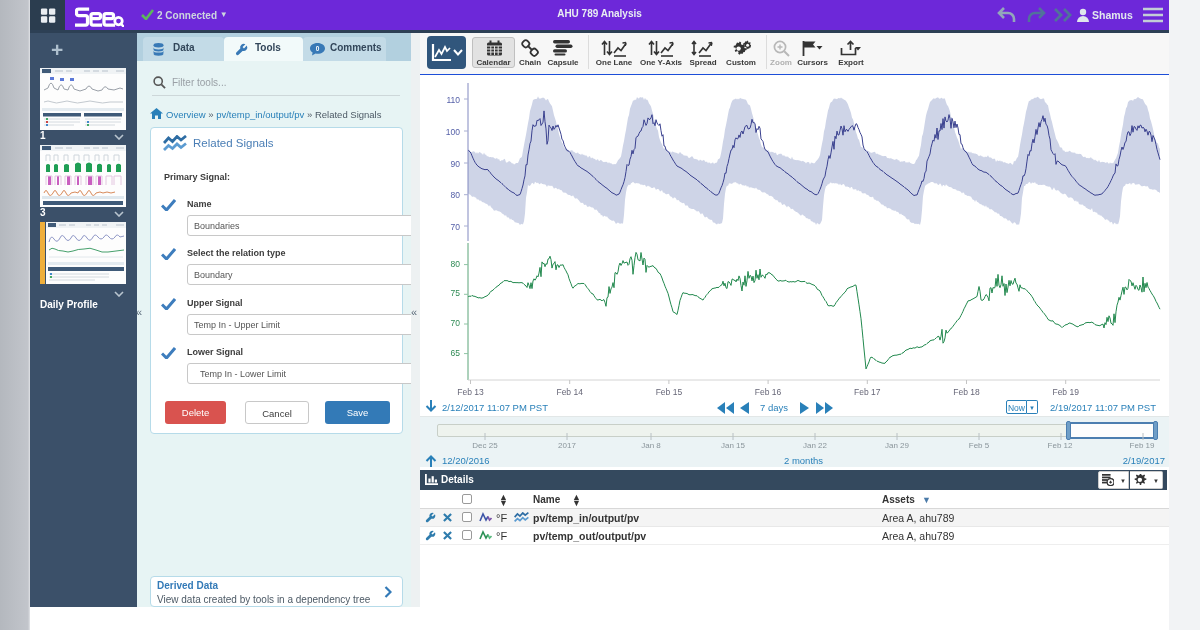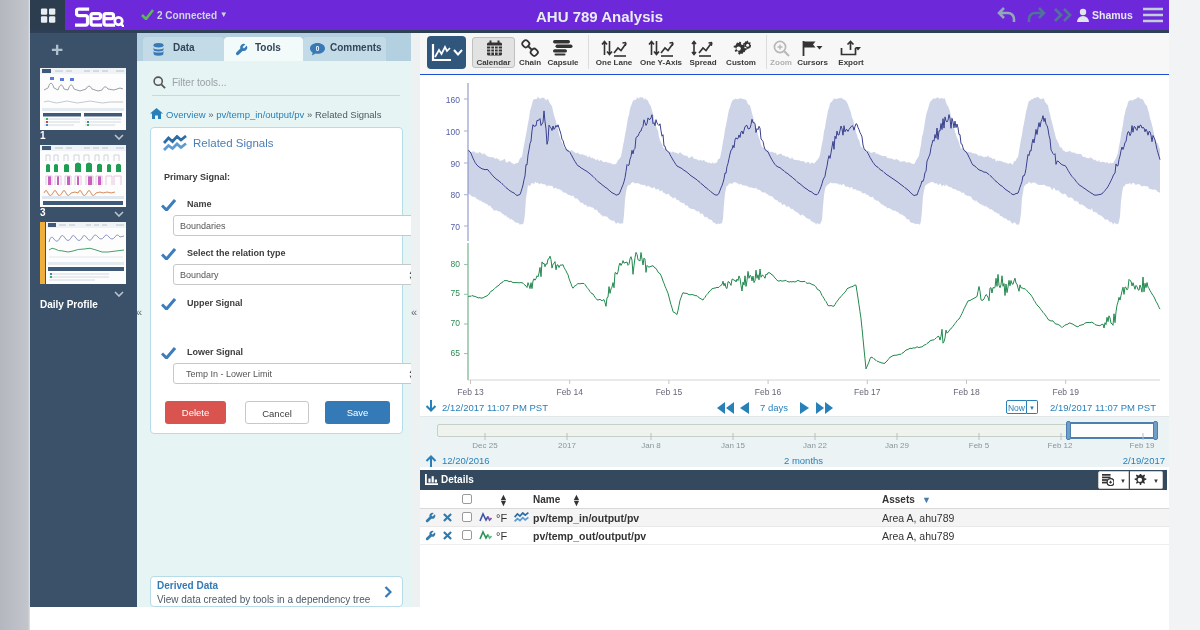--- a/index.html
+++ b/index.html
@@ -2,28 +2,28 @@
 <html><head><meta charset="utf-8">
 <style>
   * { margin:0; padding:0; box-sizing:border-box; }
   html,body { width:1200px; height:630px; overflow:hidden; }
   body { font-family:"Liberation Sans", sans-serif; background:linear-gradient(90deg,#b4b8be,#c2c5cb 28px,#f2f3f5 31px); position:relative; }
   #app { position:absolute; left:30px; top:0; width:1139px; height:630px; background:#fff; }
   #hdr { position:absolute; left:0; top:0; width:1139px; height:30px; background:#6d28d9; }
   #logobox { position:absolute; left:0; top:0; width:35px; height:30px; background:#2b3d4f; }
   #seeqword { position:absolute; left:45px; top:7px; }
   #conn { position:absolute; left:127px; top:10px; font-size:10px; font-weight:bold; color:#cdd6de; }
-  #title { position:absolute; left:300px; top:8px; width:539px; text-align:center; color:#e8edf2; font-size:15px; font-weight:bold; }
+  #title { position:absolute; left:300px; top:8px; width:539px; text-align:center; color:#e8edf2; font-size:10px; font-weight:bold; }
   #side { position:absolute; left:0; top:30px; width:107px; height:577px; background:#3b5069; }
   .thumb { position:absolute; left:10px; width:86px; height:62px; background:#fdfdfd; }
   .thlabel { position:absolute; left:10px; width:74px; color:#fff; font-size:10px; font-weight:bold; }
   #panel { position:absolute; left:107px; top:30px; width:274px; height:577px; background:#e7f4f4; }
   #tabstrip { position:absolute; left:0; top:0; width:274px; height:31px; background:#b2d0df; }
   .tab { position:absolute; top:7px; height:24px; font-size:10px; font-weight:bold; color:#32465a; padding-top:5px; }
-  .fld { position:absolute; left:36px; width:246px; height:21px; background:#fff; border:1px solid #c8c8c8; border-radius:3px; font-size:9px; color:#555; padding:5px 6px; white-space:nowrap; overflow:hidden; }
+  .fld { position:absolute; left:50px; width:246px; height:21px; background:#fff; border:1px solid #c8c8c8; border-radius:3px; font-size:9px; color:#555; padding:5px 6px; white-space:nowrap; overflow:hidden; }
   .stepper { position:absolute; right:4px; top:4px; font-size:5.5px; line-height:6px; color:#444; text-align:center; }
   .lbl { position:absolute; left:50px; font-size:9px; font-weight:bold; color:#3c3c3c; }
   .btn { position:absolute; height:23px; border-radius:3px; font-size:9.5px; text-align:center; padding-top:6px; }
   #main { position:absolute; left:390px; top:30px; width:749px; height:577px; background:#fff; }
   #toolbar { position:absolute; left:0; top:0; width:749px; height:45px; background:#f7f7f7; border-bottom:1px solid #1d4ed8;font-weight:bold; }
   .tbtn { position:absolute; top:6px; text-align:center; color:#3a3a3a; font-size:8px; }
   .tsep { position:absolute; top:5px; width:1px; height:34px; background:#dcdcdc; }
   .ylab1 { position:absolute; width:30px; text-align:right; font-size:8.5px; color:#5560a8; }
   .ylab2 { position:absolute; width:30px; text-align:right; font-size:8.5px; color:#2f8b55; }
   .xlab { position:absolute; width:60px; text-align:center; font-size:8.5px; color:#667; }
@@ -238,20 +238,21 @@
     <div class="fld" style="top:185px;">Boundaries</div>
     <svg class="ck" width="15" height="12" viewBox="0 0 15 12" style="left:24px;top:218px">
         <path d="M1 6.5 l4.5 4.5 L14 1" stroke="#3d7dbd" stroke-width="3" fill="none"></path>
       </svg>
     <div class="lbl" style="top:218px;">Select the relation type</div>
     <div class="fld" style="top:234px;">Boundary<span class="stepper">▲<br>▼</span></div>
     <svg class="ck" width="15" height="12" viewBox="0 0 15 12" style="left:24px;top:268px">
         <path d="M1 6.5 l4.5 4.5 L14 1" stroke="#3d7dbd" stroke-width="3" fill="none"></path>
       </svg>
     <div class="lbl" style="top:268px;">Upper Signal</div>
+    <div class="fld" style="top:284px;">Temp In - Upper Limit<span class="stepper">▲<br>▼</span></div>
     <svg class="ck" width="15" height="12" viewBox="0 0 15 12" style="left:24px;top:317px">
         <path d="M1 6.5 l4.5 4.5 L14 1" stroke="#3d7dbd" stroke-width="3" fill="none"></path>
       </svg>
     <div class="lbl" style="top:317px;">Lower Signal</div>
     <div class="fld" style="top:333px;padding-left:12px;">Temp In - Lower Limit<span class="stepper">▲<br>▼</span></div>
     <div class="btn" style="left:28px;top:371px;width:61px;background:#d9534f;color:#fff;">Delete</div>
     <div class="btn" style="left:108px;top:371px;width:64px;background:#fff;border:1px solid #c8c8c8;color:#3c3c3c;">Cancel</div>
     <div class="btn" style="left:188px;top:371px;width:65px;background:#337ab7;color:#fff;">Save</div>
 
     <div style="position:absolute;left:13px;top:546px;width:253px;height:31px;background:#fff;border:1px solid #b6dbe9;border-radius:4px;">
@@ -405,21 +406,21 @@
             <path d="M44 119.7 h4"></path>
             <path d="M44 151 h4"></path>
         </g>
         <g stroke="#8fc3a4" stroke-width="1">
           <path d="M44 189.6 h4"></path>
             <path d="M44 219.3 h4"></path>
             <path d="M44 249 h4"></path>
             <path d="M44 278.6 h4"></path>
         </g>
       </svg>
-      <div class="ylab1" style="left:10px;top:19.5px;">160</div>
+      <div class="ylab1" style="left:10px;top:19.5px;">110</div>
       <div class="ylab1" style="left:10px;top:51.5px;">100</div>
       <div class="ylab1" style="left:10px;top:83.5px;">90</div>
       <div class="ylab1" style="left:10px;top:115px;">80</div>
       <div class="ylab1" style="left:10px;top:146.5px;">70</div>
       <div class="ylab2" style="left:10px;top:183.6px;">80</div>
       <div class="ylab2" style="left:10px;top:213.3px;">75</div>
       <div class="ylab2" style="left:10px;top:243px;">70</div>
       <div class="ylab2" style="left:10px;top:272.6px;">65</div>
       <div class="xlab" style="left:20.5px;top:311.5px;">Feb 13</div>
       <div class="xlab" style="left:119.7px;top:311.5px;">Feb 14</div>

